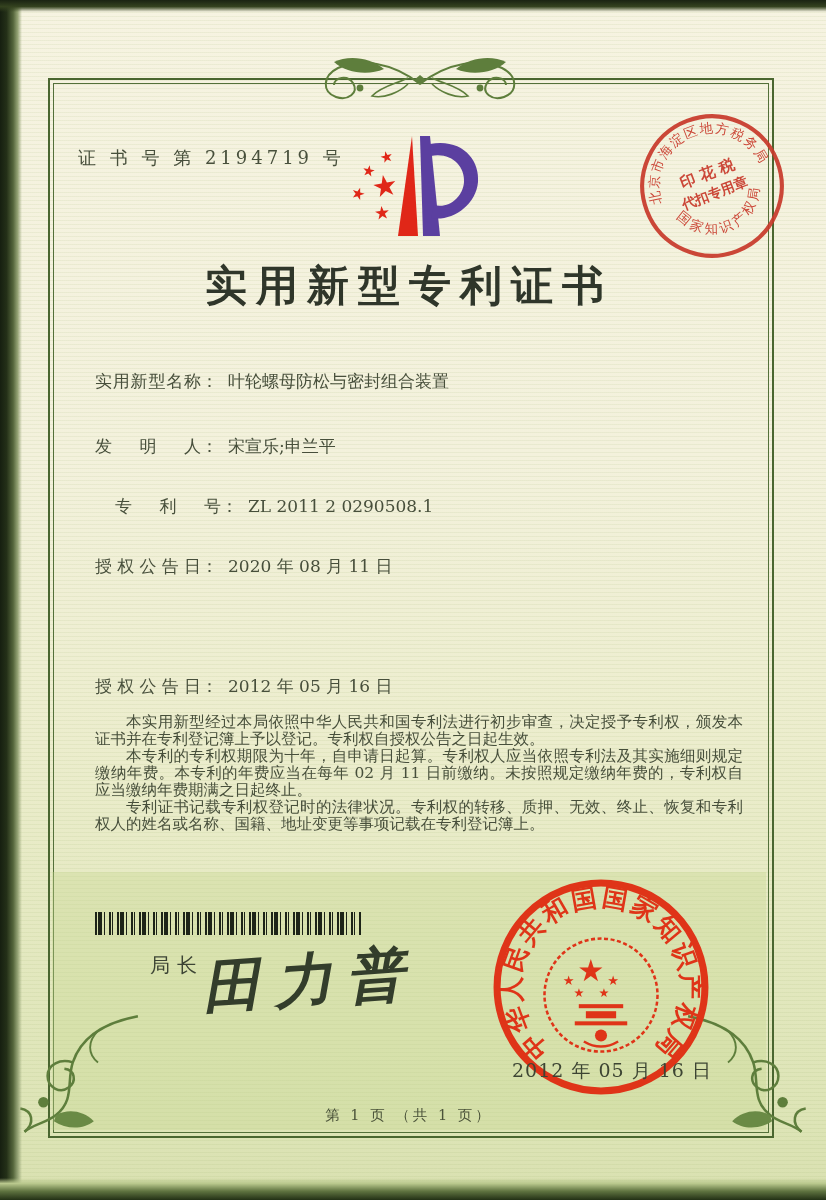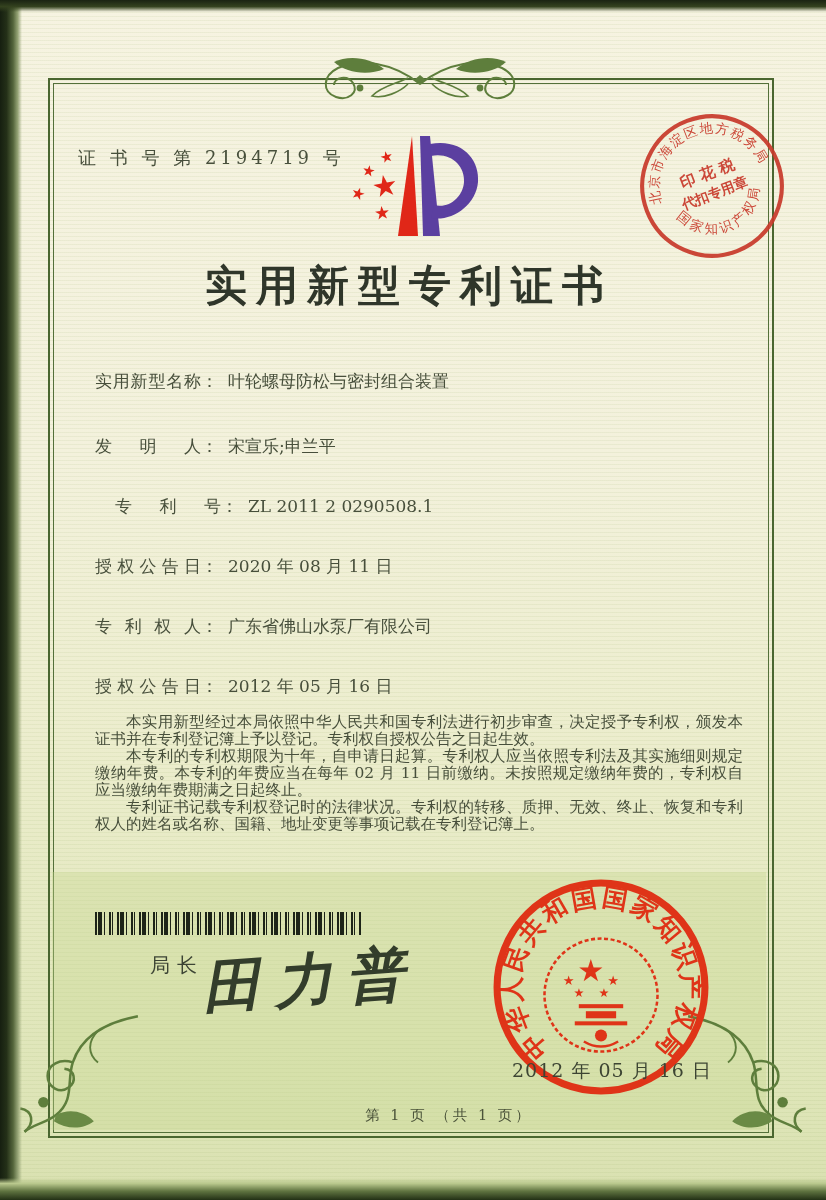--- a/index.html
+++ b/index.html
@@ -33,21 +33,21 @@
     text-align:justify;}
   .paras p{margin:0;text-indent:2em;}
   .barcode{left:95px;top:912px;width:266px;height:23px;
     background:repeating-linear-gradient(90deg,#1d2418 0 2px,rgba(0,0,0,0) 2px 3px,#1d2418 3px 7px,rgba(0,0,0,0) 7px 9px,#1d2418 9px 10px,rgba(0,0,0,0) 10px 14px,#1d2418 14px 16px,rgba(0,0,0,0) 16px 17px,#1d2418 17px 18px,rgba(0,0,0,0) 18px 22px);}
   .sig-label{left:150px;top:952px;font-size:20px;letter-spacing:7px;color:#3c4434;}
   .sig-name{left:202px;top:942px;font-size:58px;letter-spacing:14px;color:#333d2b;
     transform:rotate(-4deg);font-style:italic;font-weight:600;}
   .seal{left:490px;top:876px;width:222px;height:222px;}
   .seal-date{left:512px;top:1058px;font-size:19px;letter-spacing:1px;color:#3d4533;z-index:5;}
   .tax-stamp{left:630px;top:104px;width:164px;height:164px;transform:rotate(-21deg);opacity:.92;}
-  .footer{left:48px;top:1106px;width:722px;text-align:center;font-size:14.5px;letter-spacing:3px;color:#4a5239;margin-left:40px;}
+  .footer{left:48px;top:1106px;width:722px;text-align:center;font-size:14.5px;letter-spacing:3px;color:#4a5239;}
   .logo{left:330px;top:120px;width:160px;height:136px;}
   .logo .star{position:absolute;color:#e02718;line-height:1;}
   .orn{color:#5e7e3c;}
 </style>
 </head>
 <body>
 
 <div class="page">
 
   <div class="abs frame"></div>
@@ -125,23 +125,20 @@
   </div>
   <div class="abs row" style="top:435px;">
     <span class="flabel">发明人</span><span class="fcolon">：</span><span>宋宣乐;申兰平</span>
   </div>
   <div class="abs row" style="top:495px;margin-left:20px;">
     <span class="flabel">专利号</span><span class="fcolon">：</span><span>ZL 2011 2 0290508.1</span>
   </div>
   <div class="abs row" style="top:555px;">
     <span class="flabel">授权公告日</span><span class="fcolon">：</span><span>2020 年 08 月 11 日</span>
   </div>
-  <div class="abs row" style="top:615px;">
-    <span class="flabel">专利权人</span><span class="fcolon">：</span><span>广东省佛山水泵厂有限公司</span>
-  </div>
   <div class="abs row" style="top:675px;">
     <span class="flabel">授权公告日</span><span class="fcolon">：</span><span>2012 年 05 月 16 日</span>
   </div>
 
   <div class="abs paras">
     <p>本实用新型经过本局依照中华人民共和国专利法进行初步审查，决定授予专利权，颁发本证书并在专利登记簿上予以登记。专利权自授权公告之日起生效。</p>
     <p>本专利的专利权期限为十年，自申请日起算。专利权人应当依照专利法及其实施细则规定缴纳年费。本专利的年费应当在每年 02 月 11 日前缴纳。未按照规定缴纳年费的，专利权自应当缴纳年费期满之日起终止。</p>
     <p>专利证书记载专利权登记时的法律状况。专利权的转移、质押、无效、终止、恢复和专利权人的姓名或名称、国籍、地址变更等事项记载在专利登记簿上。</p>
   </div>
 

